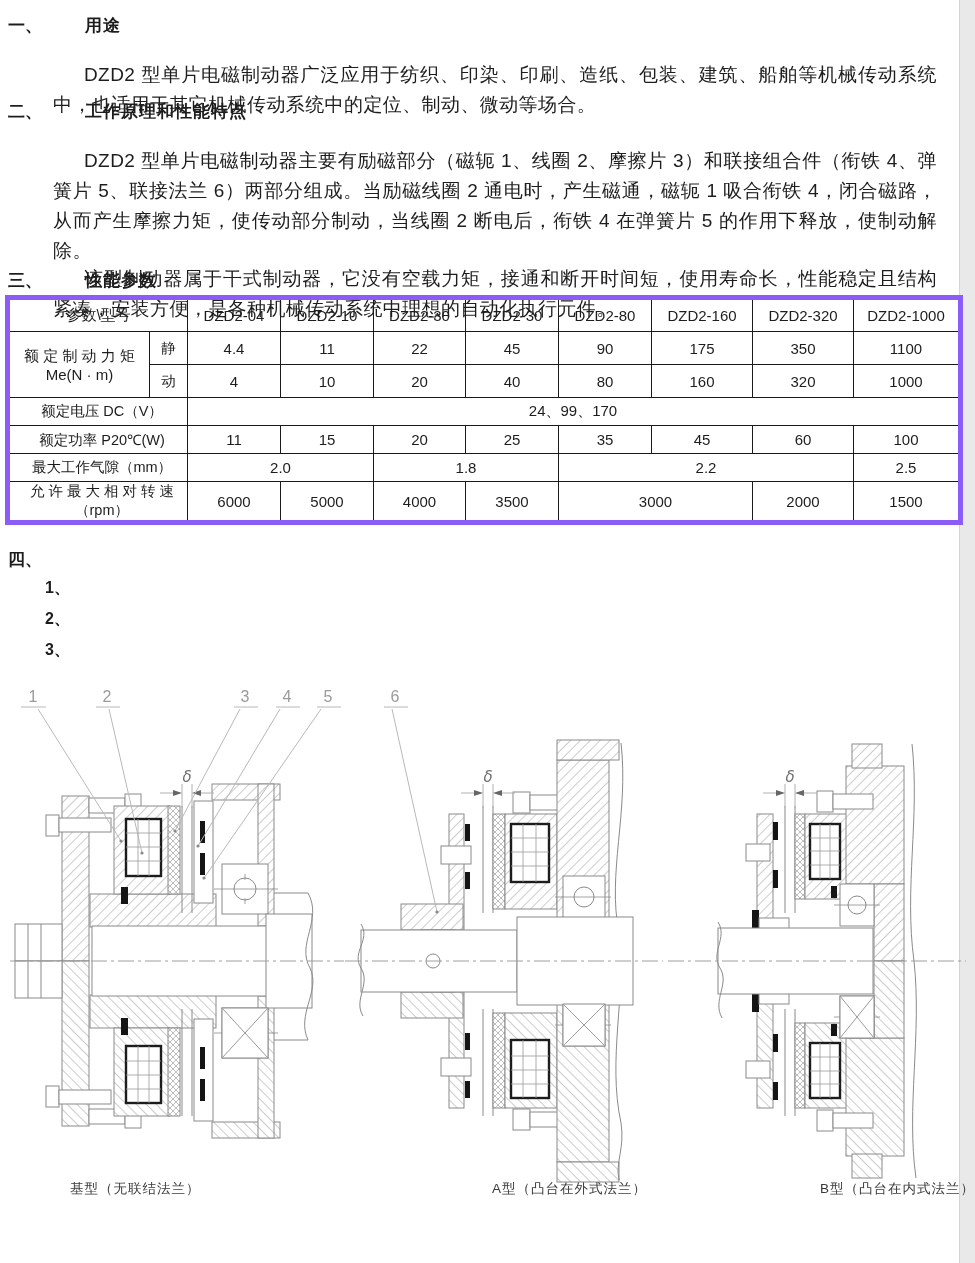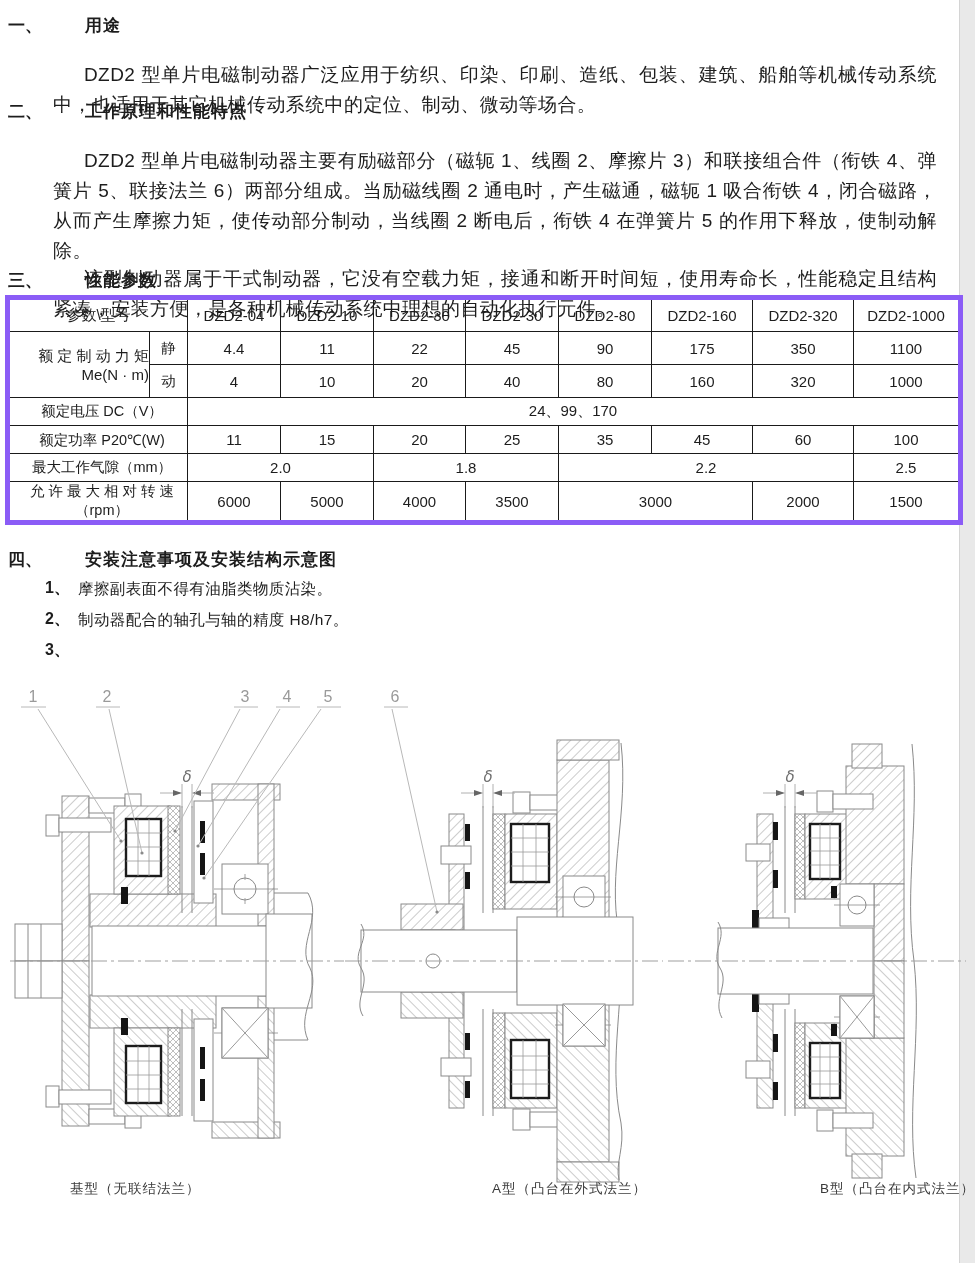--- a/index.html
+++ b/index.html
@@ -19,21 +19,21 @@
   
   .note{position:absolute;left:0;width:930px;height:24px;}
   .noteno{position:absolute;left:45px;top:0;font-size:16px;font-weight:bold;}
   .notetext{position:absolute;left:78px;top:1px;font-size:15.5px;letter-spacing:0.4px;}
   
   .ptable{position:absolute;left:5px;top:295px;border-collapse:collapse;border:5px solid #8b5cf6;
     font-size:15px;table-layout:fixed;}
   .ptable td{border:1px solid #1a1a1a;text-align:center;vertical-align:middle;padding:0;
     overflow:hidden;white-space:nowrap;}
   .ptable td.lbl{text-align:center;padding-left:7px;font-size:14.5px;}
-  .ptable td.ctr{text-align:right;padding-left:0;}
+  .ptable td.ctr{text-align:center;padding-left:0;}
   .ptable .sub{font-size:14.5px;}
   
   .figures{position:absolute;left:0;top:688px;width:975px;height:525px;}
   .figures svg{position:absolute;top:0;}
   .caption{position:absolute;top:1180px;font-size:13.5px;color:#3a3a3a;letter-spacing:1px;}
   svg text.num{fill:#9a9a9a;font-size:16px;}
   svg text.dl{fill:#6f6f6f;font-size:15px;font-style:italic;font-family:"DejaVu Sans",sans-serif;}
 </style>
 </head>
 <body>
@@ -155,29 +155,26 @@
     <td>3500</td>
     <td colspan="2">3000</td>
     <td>2000</td>
     <td>1500</td>
   </tr>
 </tbody>
   </table>
 
 <div class="sec" style="top:548px">
   <span class="secno">四、</span>
-  <span class="sectitle">安装注意事项及安装结构示意图</span>
 </div>
 <div class="note" style="top:578px">
   <span class="noteno">1、</span>
-  <span class="notetext">摩擦副表面不得有油脂类物质沾染。</span>
 </div>
 <div class="note" style="top:609px">
   <span class="noteno">2、</span>
-  <span class="notetext">制动器配合的轴孔与轴的精度 H8/h7。</span>
 </div>
 <div class="note" style="top:640px">
   <span class="noteno">3、</span>
 </div>
 
 <div class="figures">
 
   <svg style="left:8px" width="340" height="505" viewBox="0 0 340 505">
     <g id="d1top" stroke="#8a8a8a" stroke-width="1" fill="none">
       <rect x="54" y="108" width="27" height="165" fill="url(#hp)"></rect>

